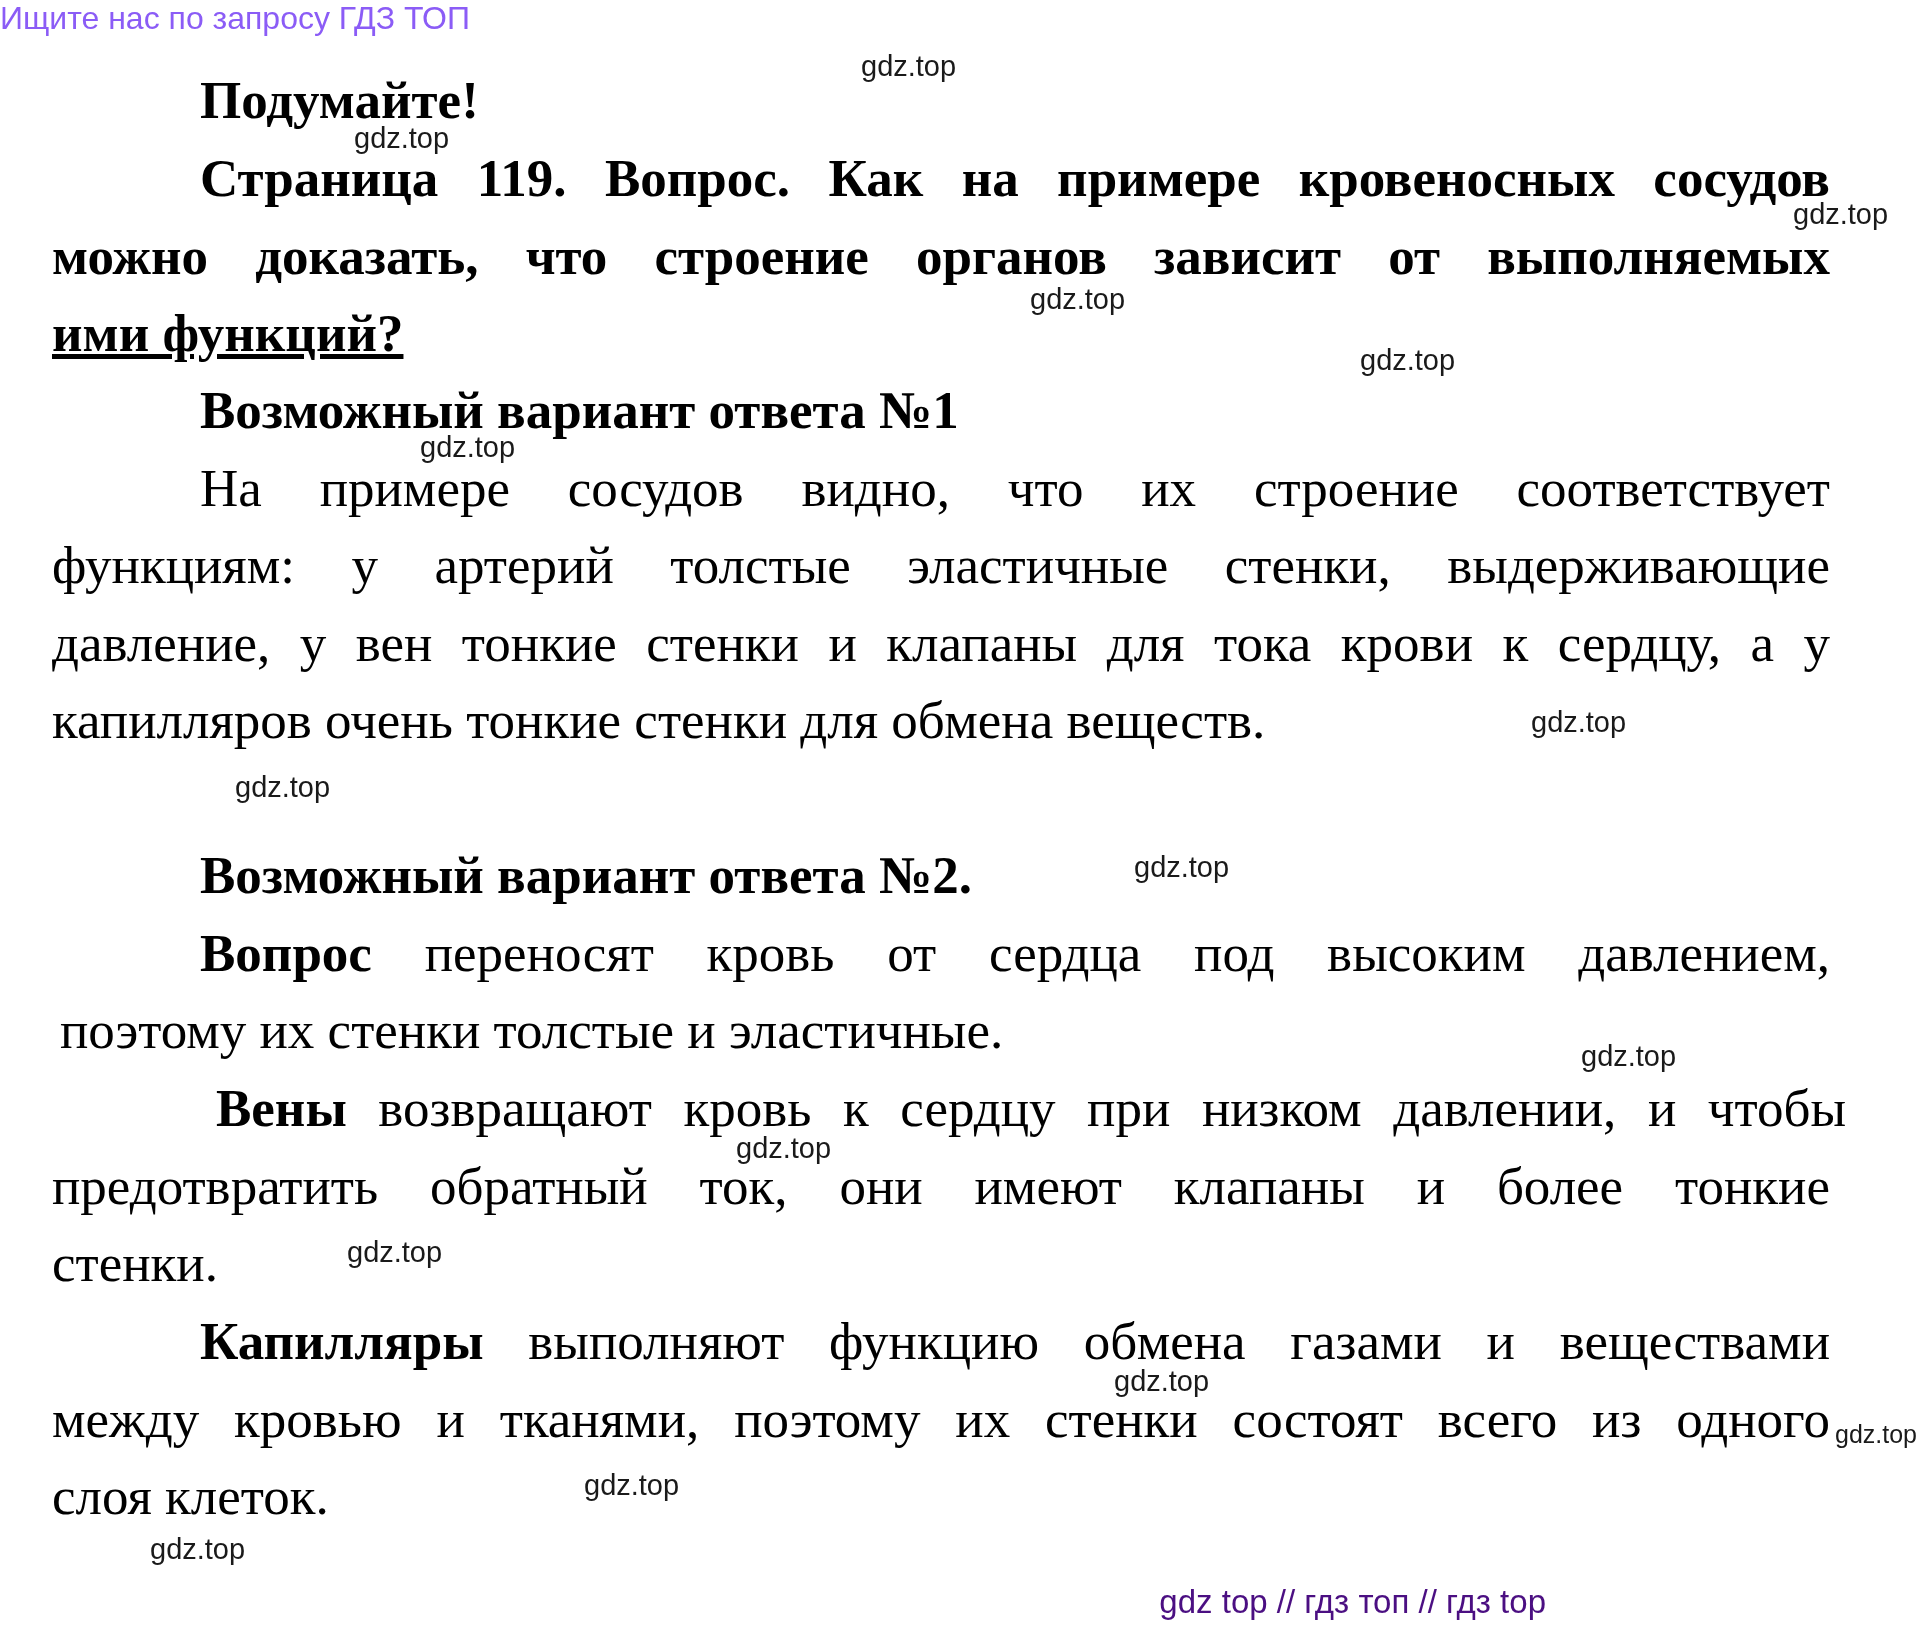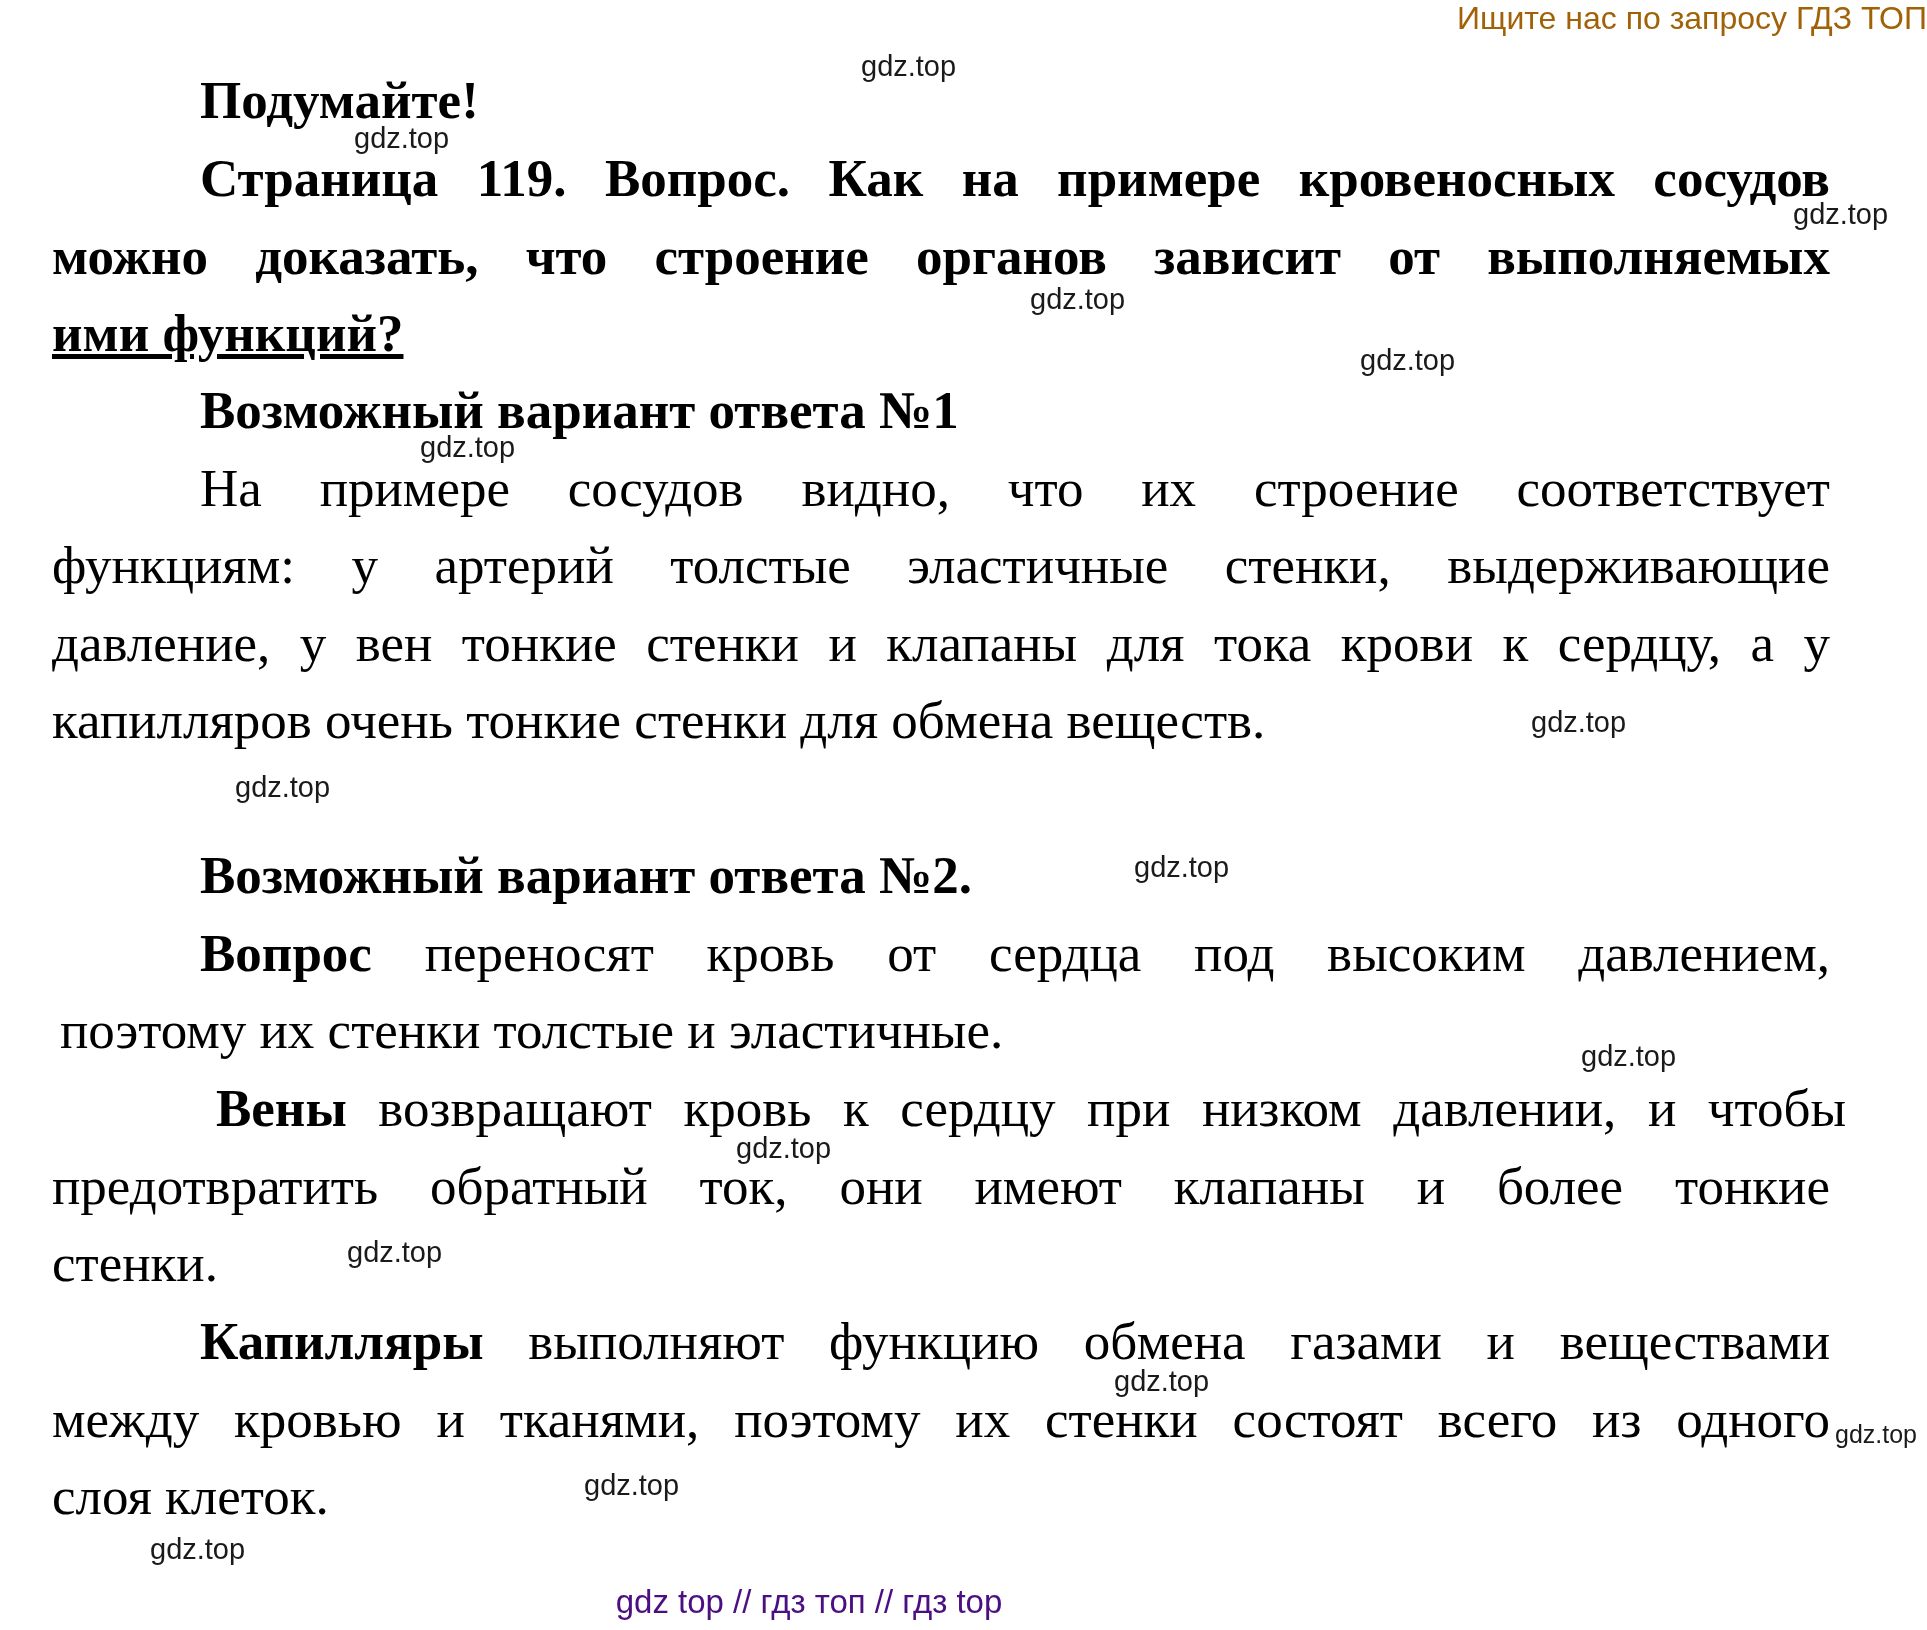--- a/index.html
+++ b/index.html
@@ -1,25 +1,25 @@
 <!DOCTYPE html>
 <html><head>
 <meta charset="utf-8">
 <style>
   html, body { margin:0; padding:0; background:#ffffff; }
   body { width:1927px; height:1630px; position:relative; overflow:hidden; }
-  .top-banner { position:absolute; left:0; width:1927px; top:0; text-align:right;
-    font-family:"Liberation Sans", sans-serif; font-size:32px; color:#a16207; line-height:36px; }
+  .top-banner { position:absolute; left:0; width:1927px; top:0; text-align:left;
+    font-family:"Liberation Sans", sans-serif; font-size:32px; color:#8b5cf6; line-height:36px; }
   .line { position:absolute; font-family:"Liberation Serif", serif; font-size:53px; color:#000;
     white-space:nowrap; line-height:60px; }
   .just { text-align:justify; text-align-last:justify; }
   .b { font-weight:bold; }
   .wm { position:absolute; font-family:"Liberation Sans", sans-serif; font-size:29px; color:#1a1a1a; line-height:32px; white-space:nowrap; }
-  .footer { position:absolute; left:0; width:1546px; top:1582px; text-align:center;
-    font-family:"Liberation Sans", sans-serif; font-size:33px; color:#4b0f82; line-height:40px;padding-left:36px; }
+  .footer { position:absolute; left:0; width:1546px; top:1582px; text-align:right;
+    font-family:"Liberation Sans", sans-serif; font-size:33px; color:#4b0f82; line-height:40px; }
 </style>
 </head>
 <body>
 
 <div class="top-banner">Ищите нас по запросу ГДЗ ТОП</div>
 
 <div class="line b" style="left:200px; top:70px;">Подумайте!</div>
 
 <div class="line b just" style="left:200px; width:1630px; top:148px;">Страница 119. Вопрос. Как на примере кровеносных сосудов</div>
 <div class="line b just" style="left:52px; width:1778px; top:226px;">можно доказать, что строение органов зависит от выполняемых</div>

